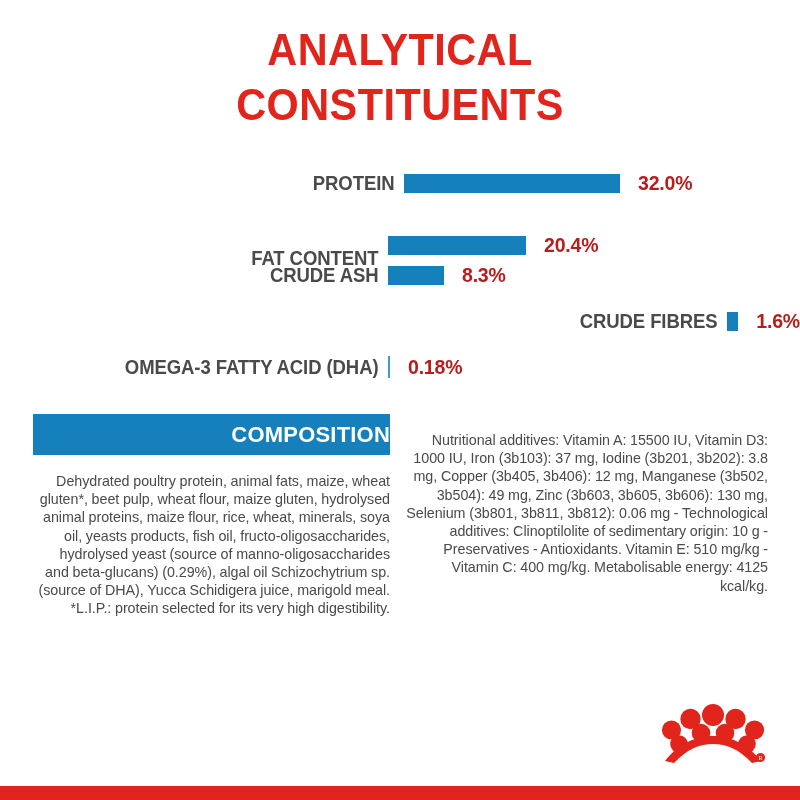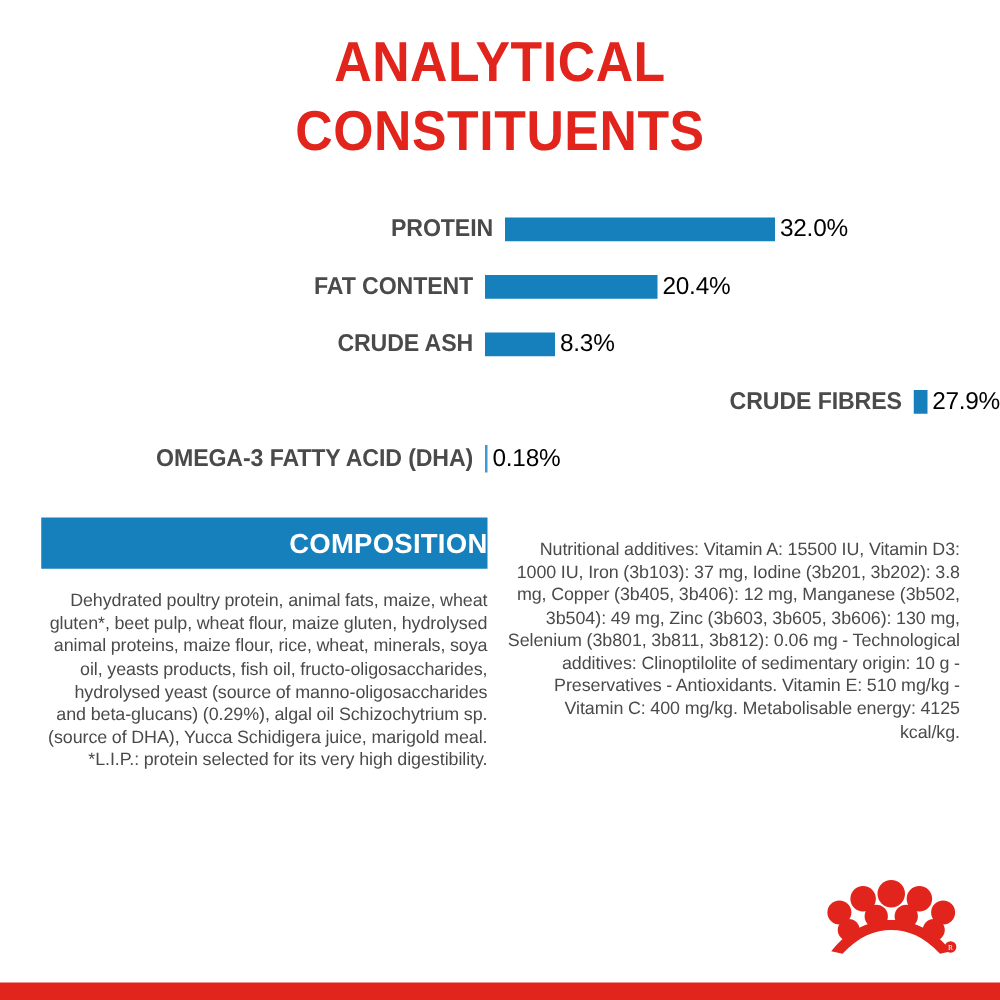--- a/index.html
+++ b/index.html
@@ -75,26 +75,26 @@
     background: #1580BC;
     height: 19px;
     min-width: 2px;
   }
   .chart-bar.hairline {
     width: 2px;
     height: 22px;
     background: #3E9AD0;
   }
   .chart-value {
-    color: #000000;
-    font-weight: normal;
+    color: #b91c1c;
+    font-weight: bold;
     font-size: 19.5px;
     line-height: 20px;
     white-space: nowrap;
-    padding-left: 4px;
+    padding-left: 18px;
     letter-spacing: -0.2px;
   }
 
   
   .panels {
     position: absolute;
     top: 414px;
     left: 0;
     width: 800px;
   }
@@ -156,39 +156,39 @@
 </div>
 
 <div class="chart" id="chart">
     <div class="chart-row" style="top: 0px; margin-left: 16px;">
       <div class="chart-label">PROTEIN</div>
       <div class="chart-bar-wrap">
         <div class="chart-bar" style="width: 216px;"></div>
         <div class="chart-value">32.0%</div>
       </div>
     </div>
-    <div class="chart-row" style="top: 46px;">
+    <div class="chart-row" style="top: 62px; align-items: flex-end;">
       <div class="chart-label">FAT CONTENT</div>
       <div class="chart-bar-wrap">
         <div class="chart-bar" style="width: 138px;"></div>
         <div class="chart-value">20.4%</div>
       </div>
     </div>
     <div class="chart-row" style="top: 92px;">
       <div class="chart-label">CRUDE ASH</div>
       <div class="chart-bar-wrap">
         <div class="chart-bar" style="width: 56px;"></div>
         <div class="chart-value">8.3%</div>
       </div>
     </div>
     <div class="chart-row" style="top: 138px; justify-content: flex-end;">
       <div class="chart-label">CRUDE FIBRES</div>
       <div class="chart-bar-wrap">
         <div class="chart-bar" style="width: 11px;"></div>
-        <div class="chart-value">27.9%</div>
+        <div class="chart-value">1.6%</div>
       </div>
     </div>
     <div class="chart-row" style="top: 184px;">
       <div class="chart-label">OMEGA-3 FATTY ACID (DHA)</div>
       <div class="chart-bar-wrap">
         <div class="chart-bar hairline" style="width: 2px;"></div>
         <div class="chart-value">0.18%</div>
       </div>
     </div>
   </div>

